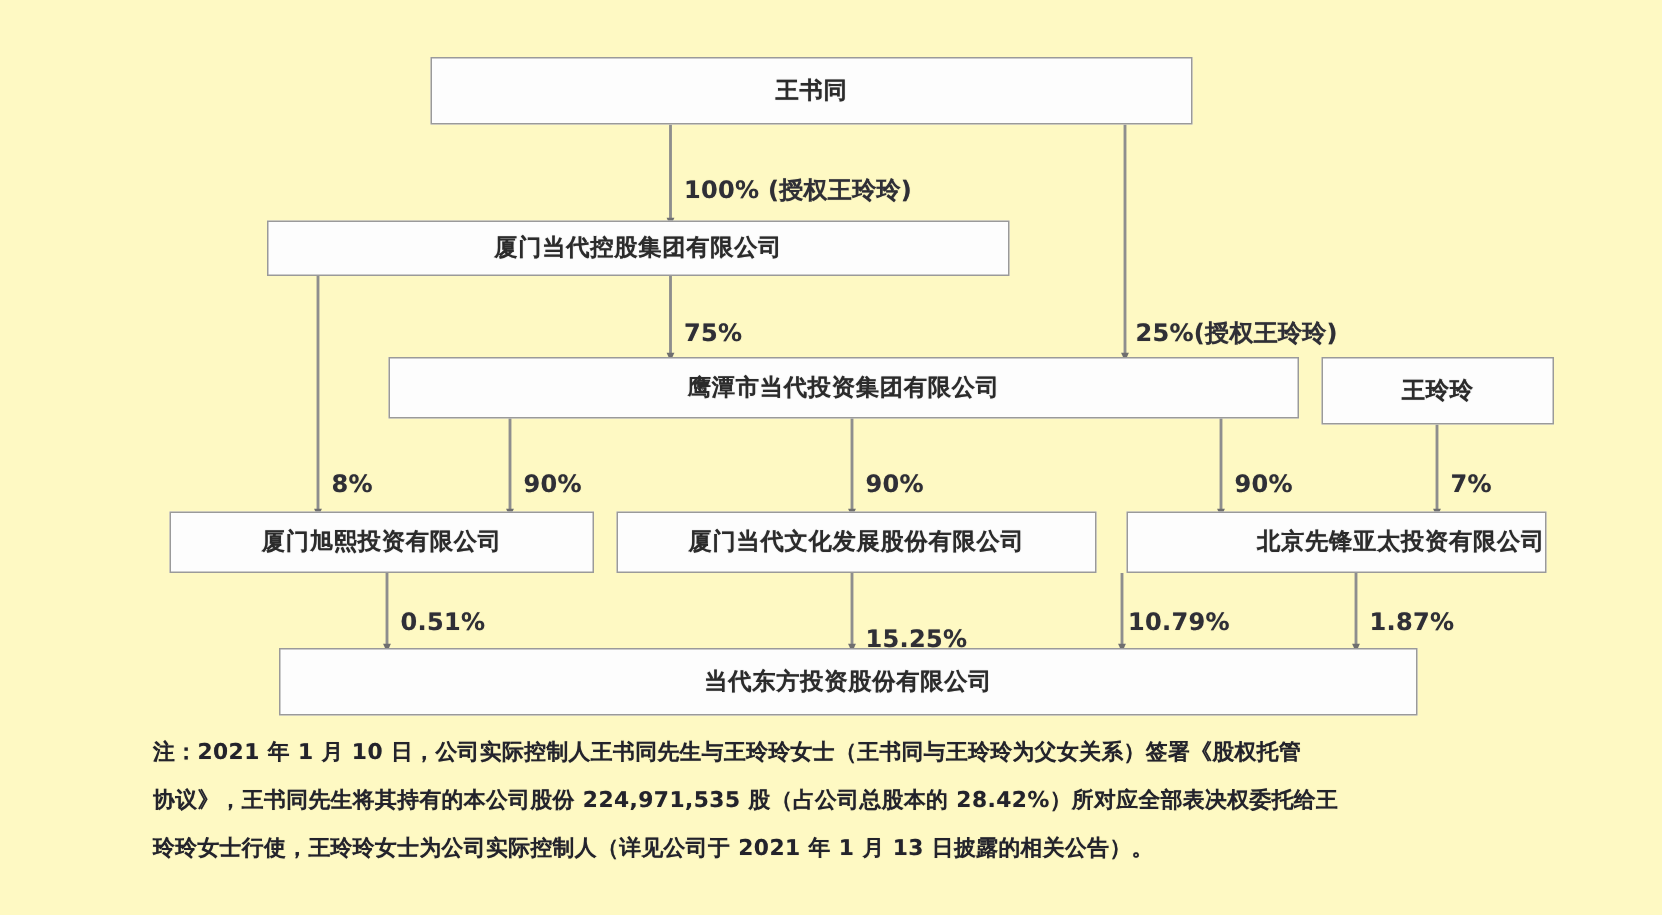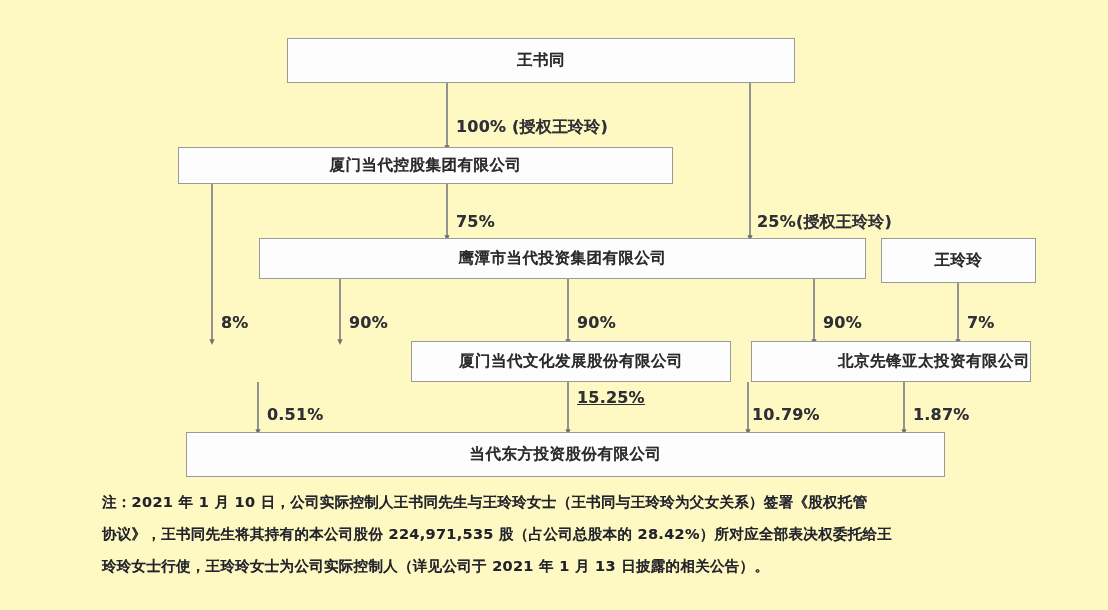--- a/index.html
+++ b/index.html
@@ -114,20 +114,23 @@
   </div>
 
   <div class="node" style="left:259px; top:238px; width:607px; height:41px;">
     <span>鹰潭市当代投资集团有限公司</span>
   </div>
 
   <div class="node" style="left:881px; top:238px; width:155px; height:45px;">
     <span>王玲玲</span>
   </div>
 
+  <div class="node" style="left:113px; top:341px; width:283px; height:41px;">
+    <span>厦门旭熙投资有限公司</span>
+  </div>
 
   <div class="node" style="left:411px; top:341px; width:320px; height:41px;">
     <span>厦门当代文化发展股份有限公司</span>
   </div>
 
   <div class="node" style="left:751px; top:341px; width:280px; height:41px;justify-content:flex-end;">
     <span>北京先锋亚太投资有限公司</span>
   </div>
 
   <div class="node" style="left:186px; top:432px; width:759px; height:45px;">
@@ -145,21 +148,21 @@
   <div class="edge-label" style="left:349px; top:313px;">90%</div>
 
   <div class="edge-label" style="left:577px; top:313px;">90%</div>
 
   <div class="edge-label" style="left:823px; top:313px;">90%</div>
 
   <div class="edge-label" style="left:967px; top:313px;">7%</div>
 
   <div class="edge-label" style="left:267px; top:405px;">0.51%</div>
 
-  <div class="edge-label" style="left:577px; top:388px;text-decoration:underline;">15.25%</div>
+  <div class="edge-label" style="left:577px; top:416px;">15.25%</div>
 
   <div class="edge-label" style="left:752px; top:405px;">10.79%</div>
 
   <div class="edge-label" style="left:913px; top:405px;">1.87%</div>
 
   <div id="footnote">
     <span class="fn-line">注：2021 年 1 月 10 日，公司实际控制人王书同先生与王玲玲女士（王书同与王玲玲为父女关系）签署《股权托管</span>
     <span class="fn-line fn-indent">协议》，王书同先生将其持有的本公司股份 224,971,535 股（占公司总股本的 28.42%）所对应全部表决权委托给王</span>
     <span class="fn-line fn-indent">玲玲女士行使，王玲玲女士为公司实际控制人（详见公司于 2021 年 1 月 13 日披露的相关公告）。</span>
   </div>

